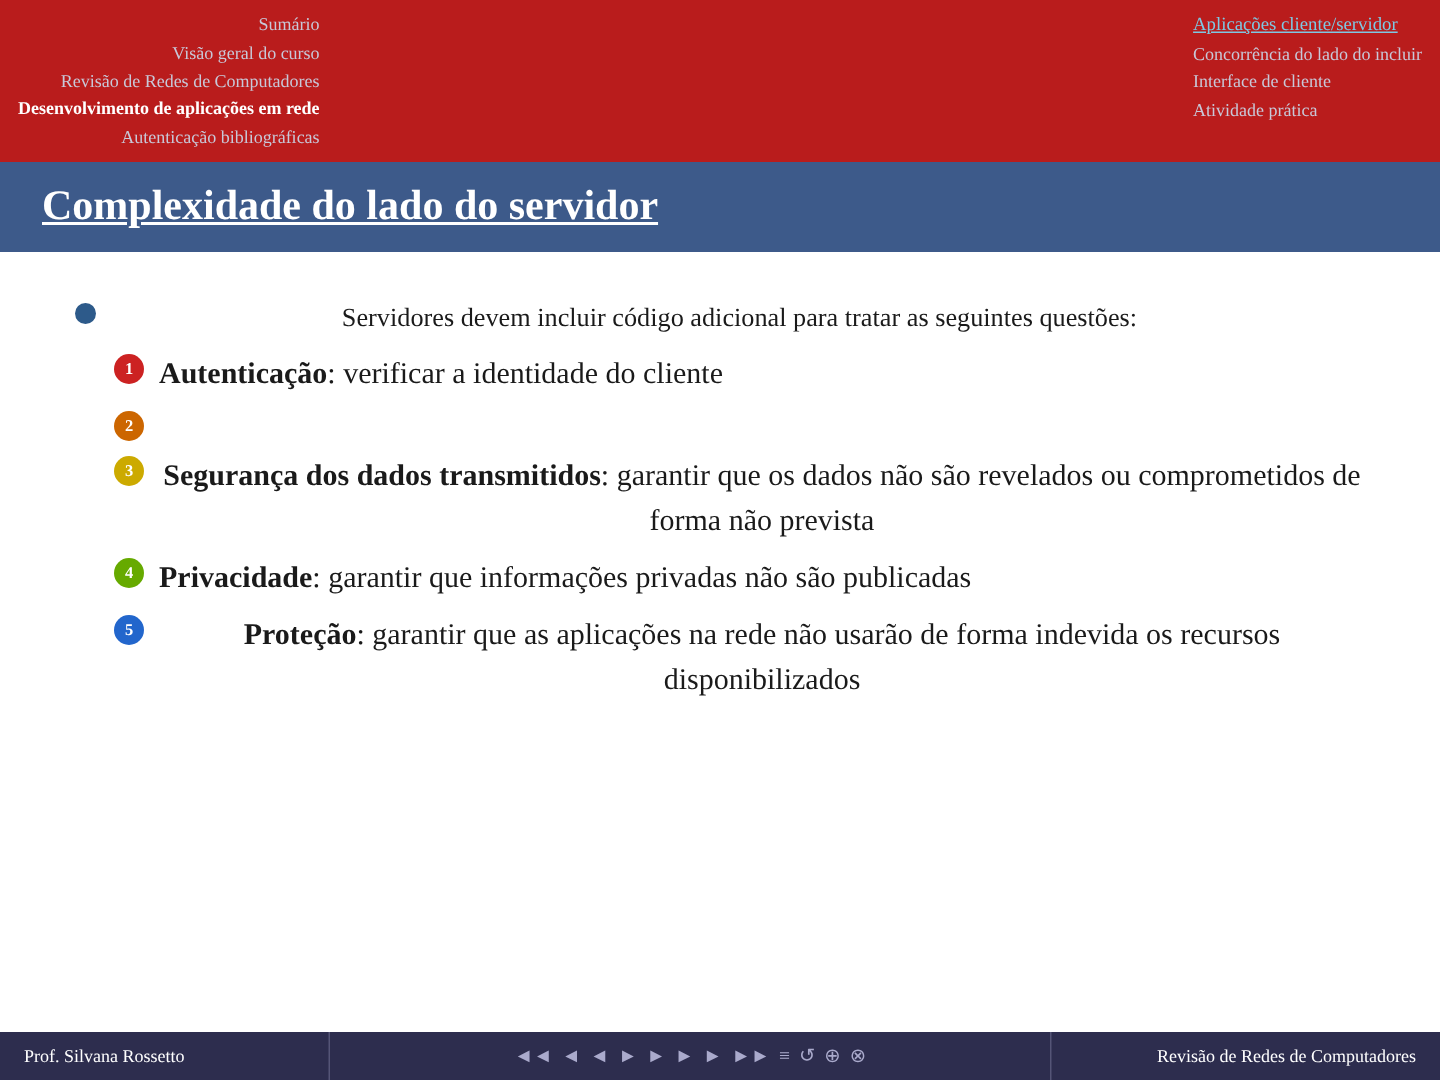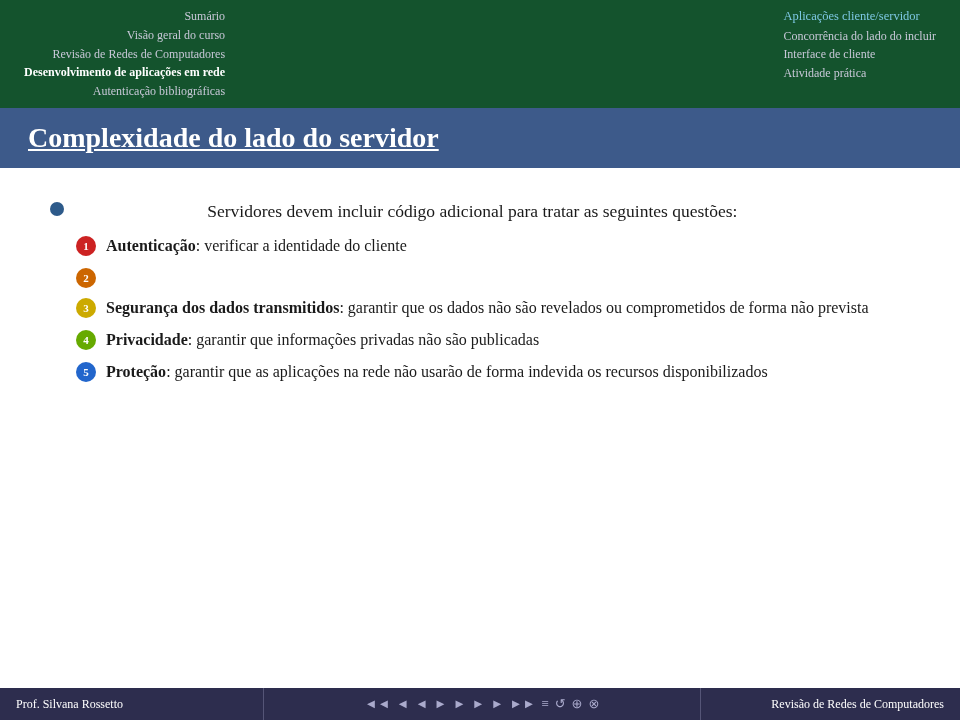--- a/index.html
+++ b/index.html
@@ -9,22 +9,22 @@
       background: #f0f0f0;
       font-family: 'Computer Modern', 'Latin Modern', Georgia, serif;
       overflow: hidden;
       position: relative;
     }
 
     
     .header-nav {
       display: flex;
       width: 100%;
-      background: #14532d;
-      padding: 8px 24px;
+      background: #b91c1c;
+      padding: 8px 12px;
       justify-content: space-between;
       align-items: flex-start;
       min-height: 72px;
     }
 
     .nav-left {
       display: flex;
       flex-direction: column;
       align-items: flex-end;
       gap: 2px;
@@ -40,20 +40,21 @@
 
     .nav-item {
       color: #c8c8d8;
       font-size: 12px;
       line-height: 1.4;
     }
 
     .nav-item.active {
       color: #7ec8e3;
       font-size: 12.5px;
+      text-decoration: underline;
     }
 
     .nav-item.bold {
       color: #ffffff;
       font-weight: bold;
     }
 
     
     .title-bar {
       background: #3d5a8a;
@@ -130,21 +131,21 @@
       margin-top: 2px;
     }
 
     .num-badge.n1 { background: #cc2222; }
     .num-badge.n2 { background: #cc6600; }
     .num-badge.n3 { background: #ccaa00; }
     .num-badge.n4 { background: #66aa00; }
     .num-badge.n5 { background: #2266cc; }
 
     .sub-text {
-      font-size: 16px;
+      font-size: 20px;
       color: #1a1a1a;
       line-height: 1.5;
     }
 
     .sub-text strong {
       font-weight: bold;
     }
 
     
     .footer {
@@ -152,21 +153,21 @@
       bottom: 0;
       left: 0;
       width: 100%;
       height: 32px;
       background: #2d2d4e;
       display: flex;
       align-items: center;
     }
 
     .footer-left {
-      width: 264px;
+      width: 220px;
       padding: 0 16px;
       color: #ffffff;
       font-size: 12px;
       border-right: 1px solid #555577;
       height: 100%;
       display: flex;
       align-items: center;
     }
 
     .footer-center {

